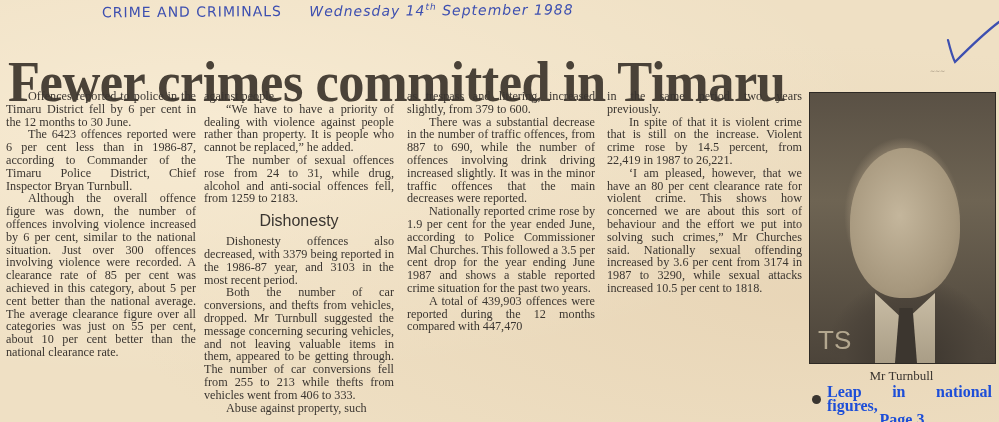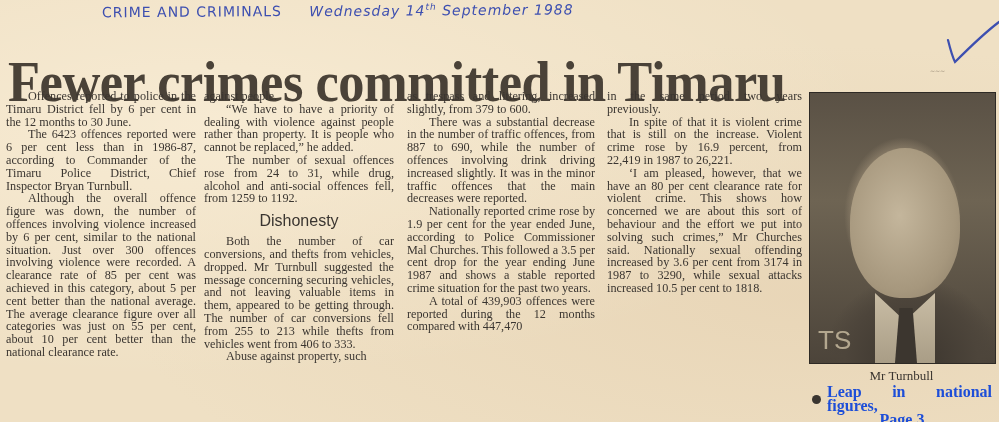--- a/index.html
+++ b/index.html
@@ -108,34 +108,35 @@
 <div class="smudge">~~~</div>
 
 <div class="col col1">
     <p>Offences reported to police in the Timaru District fell by 6 per cent in the 12 months to 30 June.</p>
     <p>The 6423 offences reported were 6 per cent less than in 1986-87, according to Commander of the Timaru Police District, Chief Inspector Bryan Turnbull.</p>
     <p>Although the overall offence figure was down, the number of offences involving violence increased by 6 per cent, similar to the national situation. Just over 300 offences involving violence were recorded. A clearance rate of 85 per cent was achieved in this category, about 5 per cent better than the national average. The average clearance figure over all categories was just on 55 per cent, about 10 per cent better than the national clearance rate.</p>
   </div>
 <div class="col col2">
     <p class="noindent">against people.</p>
     <p>“We have to have a priority of dealing with violence against people rather than property. It is people who cannot be replaced,” he added.</p>
-    <p>The number of sexual offences rose from 24 to 31, while drug, alcohol and anti-social offences fell, from 1259 to 1192.</p>
+    <p>The number of sexual offences rose from 24 to 31, while drug, alcohol and anti-social offences fell, from 1259 to 2183.</p>
     <div class="subhead">Dishonesty</div>
+    <p>Dishonesty offences also decreased, with 3379 being reported in the 1986-87 year, and 3103 in the most recent period.</p>
     <p>Both the number of car conversions, and thefts from vehicles, dropped. Mr Turnbull suggested the message concerning securing vehicles, and not leaving valuable items in them, appeared to be getting through. The number of car conversions fell from 255 to 213 while thefts from vehicles went from 406 to 333.</p>
     <p>Abuse against property, such</p>
   </div>
 <div class="col col3">
     <p class="noindent">as trespass and littering, increased slightly, from 379 to 600.</p>
     <p>There was a substantial decrease in the number of traffic offences, from 887 to 690, while the number of offences involving drink driving increased slightly. It was in the minor traffic offences that the main decreases were reported.</p>
     <p>Nationally reported crime rose by 1.9 per cent for the year ended June, according to Police Commissioner Mal Churches. This followed a 3.5 per cent drop for the year ending June 1987 and shows a stable reported crime situation for the past two years.</p>
     <p>A total of 439,903 offences were reported during the 12 months compared with 447,470</p>
   </div>
 <div class="col col4">
     <p class="noindent">in the same period two years previously.</p>
-    <p>In spite of that it is violent crime that is still on the increase. Violent crime rose by 16.9 percent, from 22,419 in 1987 to 26,221.</p>
+    <p>In spite of that it is violent crime that is still on the increase. Violent crime rose by 14.5 percent, from 22,419 in 1987 to 26,221.</p>
     <p>‘I am pleased, however, that we have an 80 per cent clearance rate for violent crime. This shows how concerned we are about this sort of behaviour and the effort we put into solving such crimes,” Mr Churches said. Nationally sexual offending increased by 3.6 per cent from 3174 in 1987 to 3290, while sexual attacks increased 10.5 per cent to 1818.</p>
   </div>
 
 <div class="photo">
   <div class="face"></div>
   <div class="collar"></div>
   <div class="tie"></div>
   <div class="sign">TS</div>
 </div>
 <div class="caption">Mr Turnbull</div>

